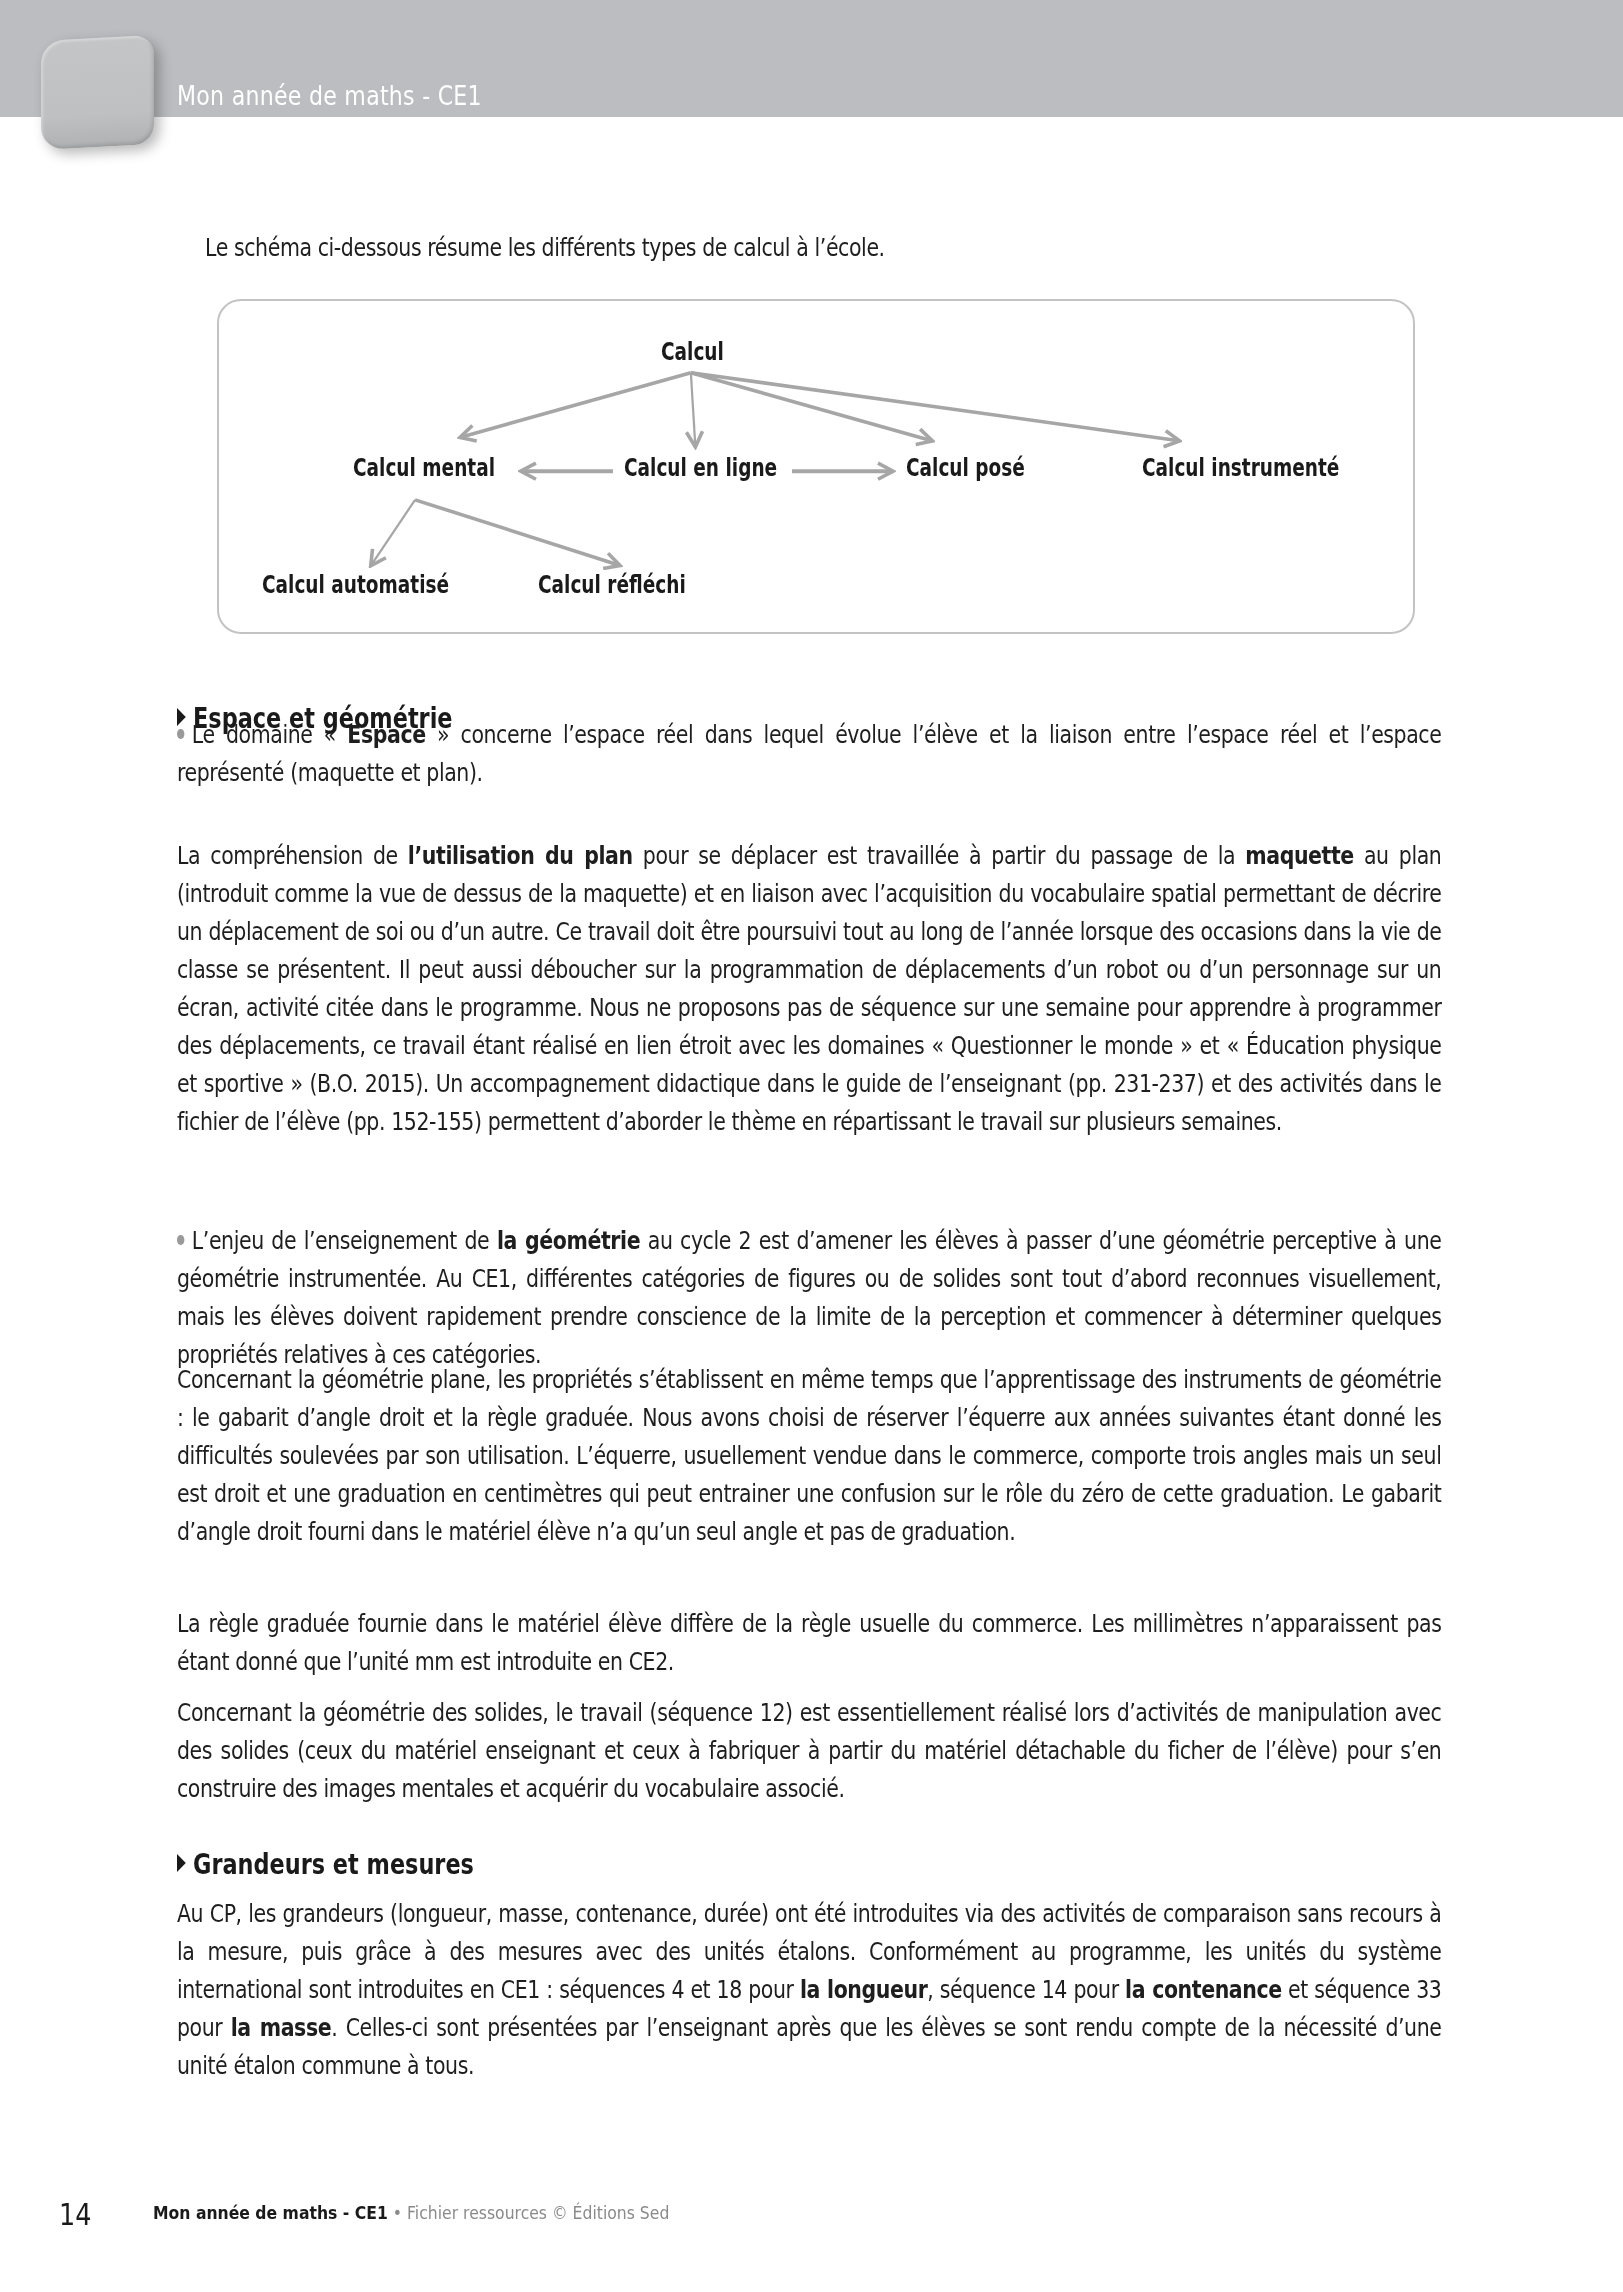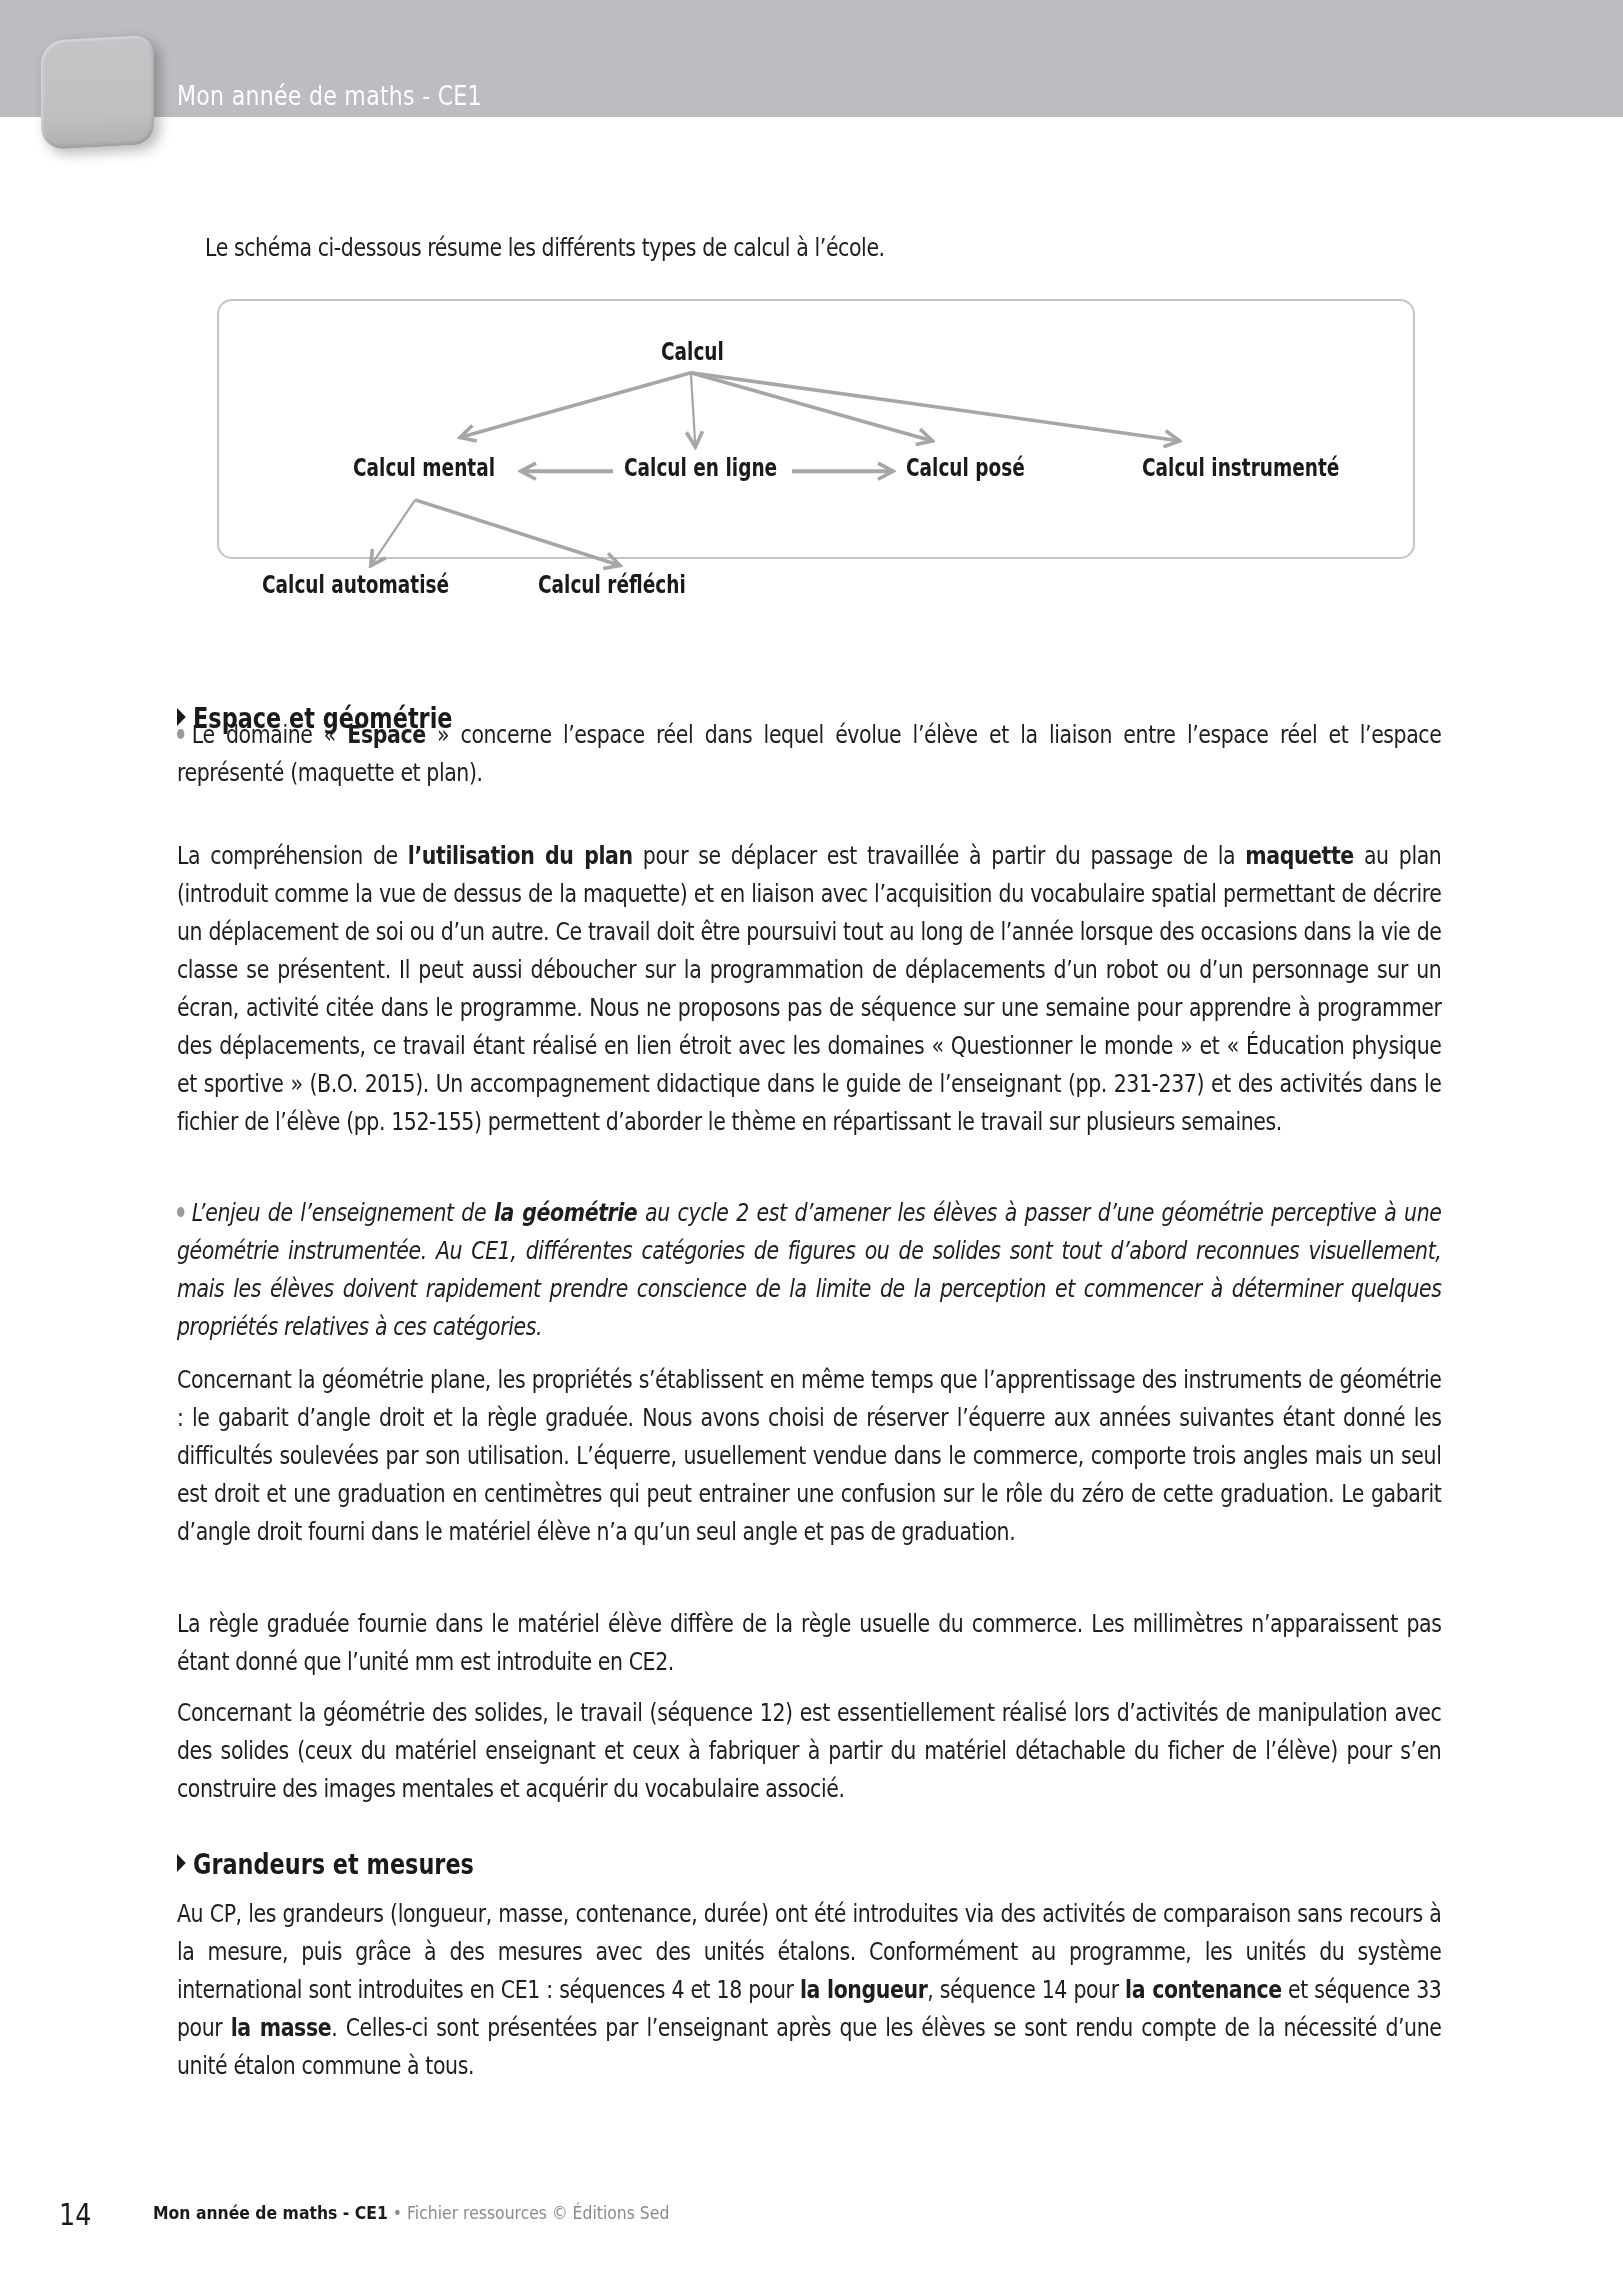--- a/index.html
+++ b/index.html
@@ -29,22 +29,22 @@
     position: absolute; left: 177px; width: 1265px;
   }
   .text {
     font-family: "DejaVu Sans", sans-serif; font-size: 25px; line-height: 38px;
     letter-spacing: -0.5px; text-align: justify; margin: 0;
     transform: scaleX(0.82); transform-origin: left top; width: 1542px;
   }
   .text b { font-weight: bold; }
   .intro { top: 229px; margin-left: 28px; }
   .diagram {
-    position: absolute; left: 217px; top: 299px; width: 1198px; height: 260px;
-    border: 2.7px solid #c3c3c3; border-radius: 15px; box-sizing: border-box;
+    position: absolute; left: 217px; top: 299px; width: 1198px; height: 335px;
+    border: 2.7px solid #c3c3c3; border-radius: 24px; box-sizing: border-box;
   }
   .diagram svg { position: absolute; left: 0; top: 0; }
   .node {
     position: absolute; font-family: "DejaVu Sans", sans-serif; font-weight: bold;
     font-size: 25px; color: #1a1a1a; white-space: nowrap;
     transform: scaleX(0.74); transform-origin: left top;
   }
   .section-heading {
     position: absolute; left: 177px; font-family: "DejaVu Sans", sans-serif;
     font-weight: bold; font-size: 28px; color: #1a1a1a; white-space: nowrap;
@@ -118,21 +118,21 @@
 <div class="section-heading" style="top:702px;">
   <span class="tri"></span><span>Espace et géométrie</span>
 </div>
 
 <div class="para" style="top:716px;">
     <p class="text"><span class="bullet"></span><span>Le domaine « </span><b>Espace</b><span> » concerne l’espace réel dans lequel évolue l’élève et la liaison entre l’espace réel et l’espace représenté (maquette et plan).</span></p>
   </div>
 <div class="para" style="top:837px;">
     <p class="text"><span>La compréhension de </span><b>l’utilisation du plan</b><span> pour se déplacer est travaillée à partir du passage de la </span><b>maquette</b><span> au plan (introduit comme la vue de dessus de la maquette) et en liaison avec l’acquisition du vocabulaire spatial permettant de décrire un déplacement de soi ou d’un autre. Ce travail doit être poursuivi tout au long de l’année lorsque des occasions dans la vie de classe se présentent. Il peut aussi déboucher sur la programmation de déplacements d’un robot ou d’un personnage sur un écran, activité citée dans le programme. Nous ne proposons pas de séquence sur une semaine pour apprendre à programmer des déplacements, ce travail étant réalisé en lien étroit avec les domaines « Questionner le monde » et « Éducation physique et sportive » (B.O. 2015). Un accompagnement didactique dans le guide de l’enseignant (pp. 231-237) et des activités dans le fichier de l’élève (pp. 152-155) permettent d’aborder le thème en répartissant le travail sur plusieurs semaines.</span></p>
   </div>
-<div class="para" style="top:1194px;font-style:italic;">
+<div class="para" style="top:1222px;">
     <p class="text"><span class="bullet"></span><span>L’enjeu de l’enseignement de </span><b>la géométrie</b><span> au cycle 2 est d’amener les élèves à passer d’une géométrie perceptive à une géométrie instrumentée. Au CE1, différentes catégories de figures ou de solides sont tout d’abord reconnues visuellement, mais les élèves doivent rapidement prendre conscience de la limite de la perception et commencer à déterminer quelques propriétés relatives à ces catégories.</span></p>
   </div>
 <div class="para" style="top:1361px;">
     <p class="text"><span>Concernant la géométrie plane, les propriétés s’établissent en même temps que l’apprentissage des instruments de géométrie : le gabarit d’angle droit et la règle graduée. Nous avons choisi de réserver l’équerre aux années suivantes étant donné les difficultés soulevées par son utilisation. L’équerre, usuellement vendue dans le commerce, comporte trois angles mais un seul est droit et une graduation en centimètres qui peut entrainer une confusion sur le rôle du zéro de cette graduation. Le gabarit d’angle droit fourni dans le matériel élève n’a qu’un seul angle et pas de graduation.</span></p>
   </div>
 <div class="para" style="top:1605px;">
     <p class="text"><span>La règle graduée fournie dans le matériel élève diffère de la règle usuelle du commerce. Les millimètres n’apparaissent pas étant donné que l’unité mm est introduite en CE2.</span></p>
   </div>
 <div class="para" style="top:1694px;">
     <p class="text"><span>Concernant la géométrie des solides, le travail (séquence 12) est essentiellement réalisé lors d’activités de manipulation avec des solides (ceux du matériel enseignant et ceux à fabriquer à partir du matériel détachable du ficher de l’élève) pour s’en construire des images mentales et acquérir du vocabulaire associé.</span></p>

